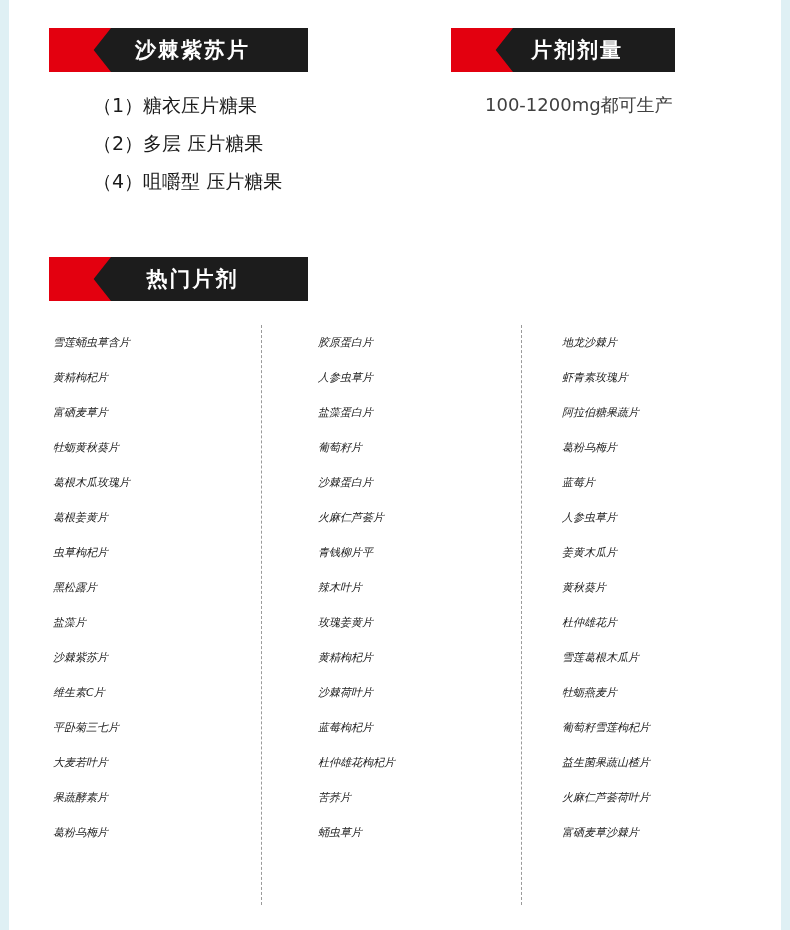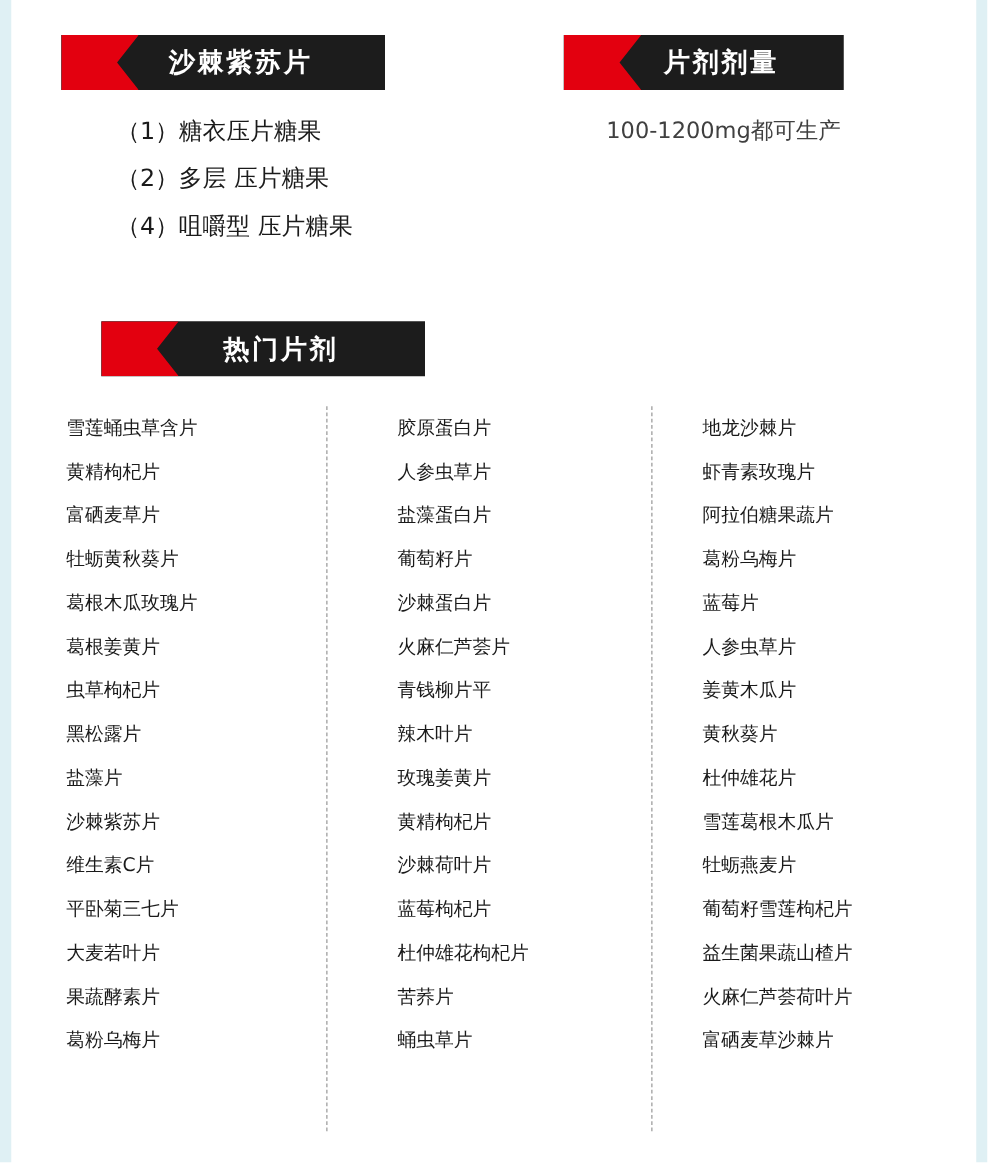--- a/index.html
+++ b/index.html
@@ -54,21 +54,21 @@
     color: #ffffff;
     font-size: 21px;
     letter-spacing: 2px;
     font-weight: bold;
     padding-right: 34px;
     box-sizing: border-box;
   }
 
   #banner-tablet-type { left: 40px; top: 28px; width: 259px; }
   #banner-tablet-dose { left: 442px; top: 28px; width: 224px; }
-  #banner-popular     { left: 40px; top: 257px; width: 259px; margin-left: 32px; }
+  #banner-popular     { left: 40px; top: 257px; width: 259px; }
 
   
   .type-list {
     position: absolute;
     left: 84px;
     top: 86px;
     width: 330px;
   }
   .type-list .line {
     font-size: 19px;
@@ -101,24 +101,25 @@
     display: flex;
   }
   .col {
     position: relative;
     box-sizing: border-box;
   }
   .col-1 { width: 252px; padding-left: 44px; }
   .col-2 { width: 260px; padding-left: 56px; border-left: 1px dashed #9a9a9a; }
   .col-3 { width: 260px; padding-left: 40px; border-left: 1px dashed #9a9a9a; }
   .col .item {
-    font-size: 15px;
+    font-size: 11px;
     line-height: 35px;
     color: #1a1a1a;
     white-space: nowrap;
+    font-style: italic;
   }
 </style>
 </head>
 <body>
 
 <div class="page">
   <div class="inner">
 
     <div class="banner" id="banner-tablet-type">
       <div class="flag"></div>

